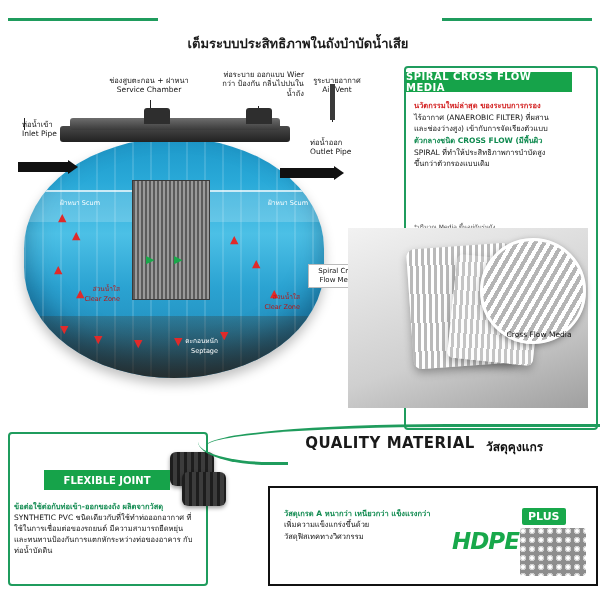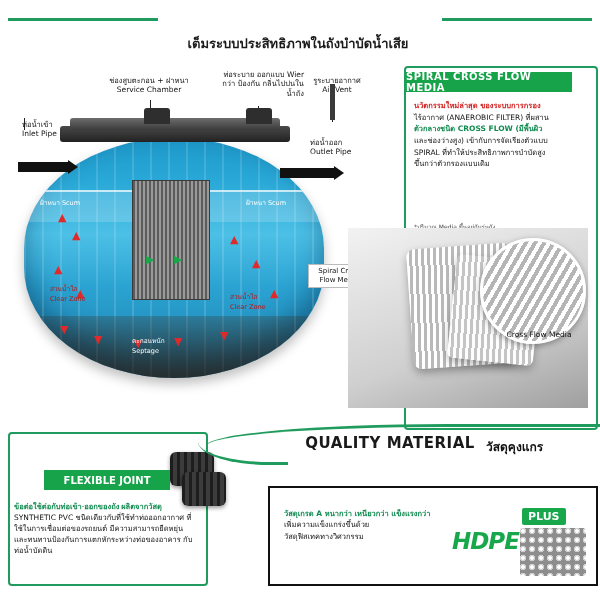--- a/index.html
+++ b/index.html
@@ -69,21 +69,21 @@
     background:linear-gradient(180deg,#6d6d6d,#3a3a3a);border-radius:3px;
   }
   .manhole{position:absolute;top:-10px;width:26px;height:16px;background:#2e2e2e;border-radius:3px 3px 0 0;}
   .vent-pipe{position:absolute;top:-34px;width:5px;height:36px;background:#3a3a3a;}
   .arrow-in,.arrow-out{position:absolute;height:10px;background:#111;}
   .arr-head{position:absolute;width:0;height:0;border-top:7px solid transparent;border-bottom:7px solid transparent;}
 
   .red-arrow{position:absolute;color:#e02a2a;font-size:11px;line-height:1;}
   .green-arrow{position:absolute;color:#19a84a;font-size:11px;line-height:1;}
 
-  .tank-txt{position:absolute;font-size:6.5px;line-height:1.2;color:#111;text-align:left;}
+  .tank-txt{position:absolute;font-size:6.5px;line-height:1.2;color:#111;text-align:right;}
   .tank-txt.w{color:#fff;}
   .tank-txt.r{color:#b81414;}
 
   
   .panel-spiral{
     position:absolute;left:404px;top:66px;width:190px;height:360px;
     border:2px solid #1f9c5d;border-radius:4px;background:#fff;
   }
   .panel-title{
     position:absolute;left:406px;top:72px;width:166px;height:20px;
@@ -121,21 +121,21 @@
   
   .panel-flex{
     position:absolute;left:8px;top:432px;width:196px;height:150px;
     border:2px solid #1f9c5d;border-radius:4px;background:#fff;
   }
   .flex-title{
     position:absolute;left:44px;top:470px;width:126px;height:20px;background:#16a34a;
     color:#fff;font-weight:bold;font-size:10px;display:flex;align-items:center;justify-content:center;
   }
   .flex-body{position:absolute;left:14px;top:502px;width:186px;font-size:7.5px;line-height:1.45;color:#111;}
-  .flex-body .grn{color:#0f8a4f;font-weight:bold;font-family:Liberation Serif, serif;}
+  .flex-body .grn{color:#0f8a4f;font-weight:bold;}
   .joint{position:absolute;width:44px;height:34px;border-radius:6px;
     background:repeating-linear-gradient(90deg,#1d1d1d 0 3px,#3c3c3c 3px 7px);
     box-shadow:0 2px 4px rgba(0,0,0,.4);}
 
   
   .qm-title{position:absolute;left:300px;top:434px;width:180px;text-align:center;
     font-size:15px;font-weight:bold;color:#1a1a1a;letter-spacing:.5px;}
   .qm-sub{position:absolute;left:486px;top:437px;font-size:12px;font-weight:bold;color:#111;}
   .qm-box{position:absolute;left:268px;top:486px;width:326px;height:96px;border:2px solid #111;background:#fff;}
   .qm-text{position:absolute;left:284px;top:508px;width:160px;font-size:7.5px;line-height:1.5;color:#111;}
@@ -240,22 +240,22 @@
   <div class="lbl center" style="left:308px;top:264px;width:56px;background:#fff;border:1px solid #bbb;padding:2px;">
     <span class="th" style="font-size:7px;">Spiral Cross</span>
     <span class="en" style="font-size:7px;">Flow Media</span>
   </div>
 
   <div class="panel-spiral"></div>
   <div class="panel-title">SPIRAL CROSS FLOW MEDIA</div>
   <div class="panel-body">
     <div><span class="red">นวัตกรรมใหม่ล่าสุด ของระบบการกรอง</span></div>
     <div>ไร้อากาศ (ANAEROBIC FILTER) ที่ผสาน</div>
+    <div>และช่องว่างสูง) เข้ากับการจัดเรียงตัวแบบ</div>
     <div><span class="grn">ตัวกลางชนิด CROSS FLOW (มีพื้นผิว</span></div>
-    <div>และช่องว่างสูง) เข้ากับการจัดเรียงตัวแบบ</div>
     <div>SPIRAL ที่ทำให้ประสิทธิภาพการบำบัดสูง</div>
     <div>ขึ้นกว่าตัวกรองแบบเดิม</div>
   </div>
   <div class="panel-note">*ปริมาณ Media ขึ้นอยู่กับรุ่นถัง</div>
 
   <div class="media-photo"></div>
   <div class="media-cyl"></div>
   <div class="media-cyl2"></div>
   <div class="zoom-circle"></div>
   <div class="cap-media">Cross Flow Media</div>

